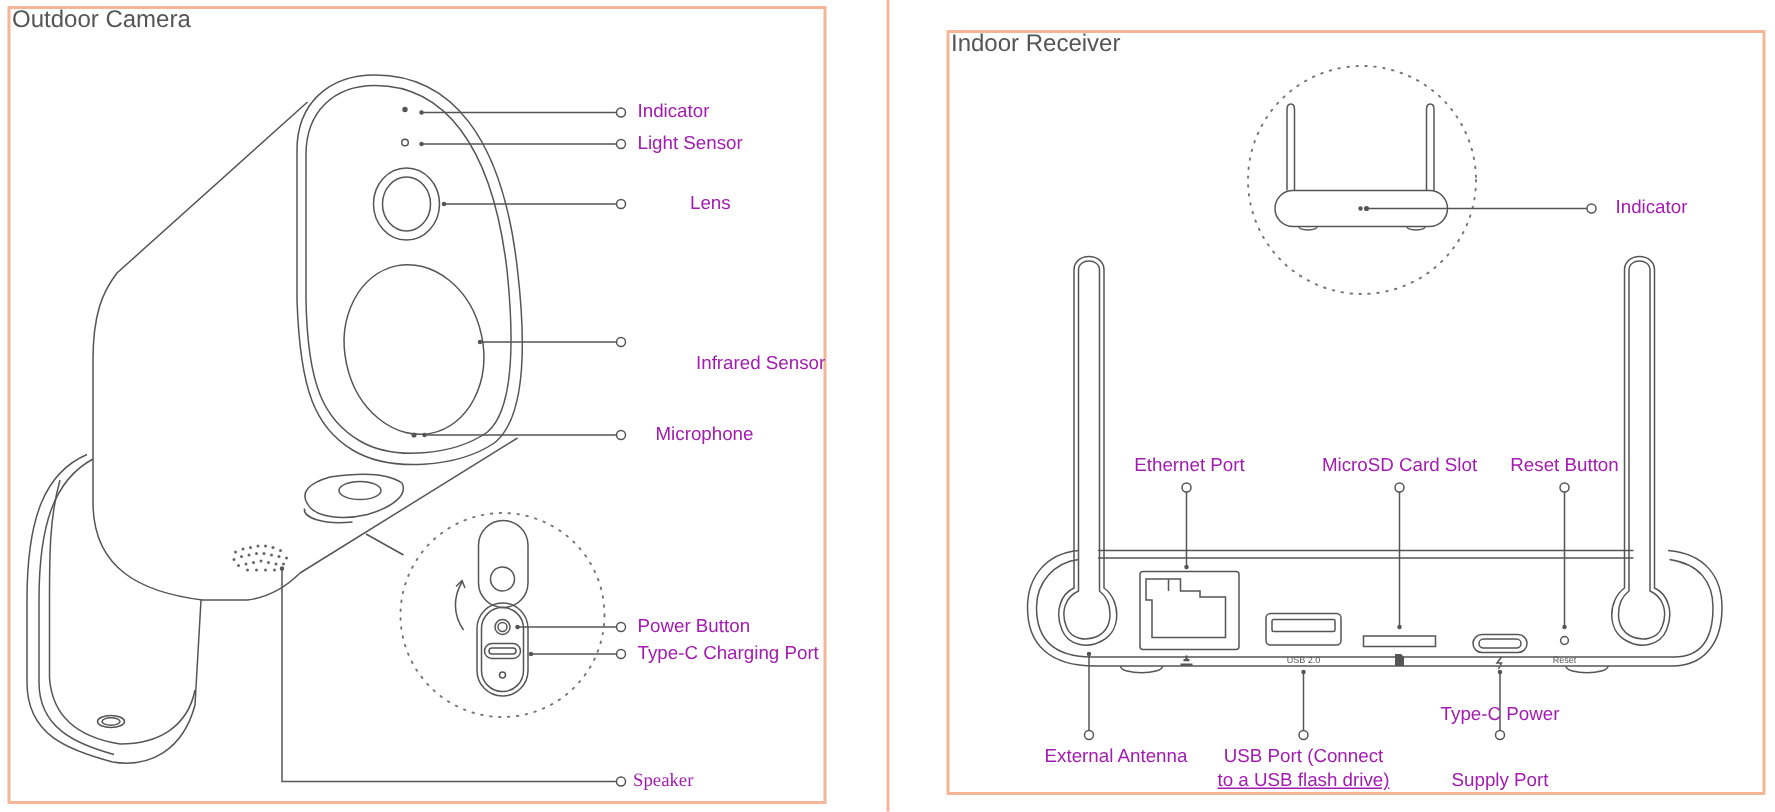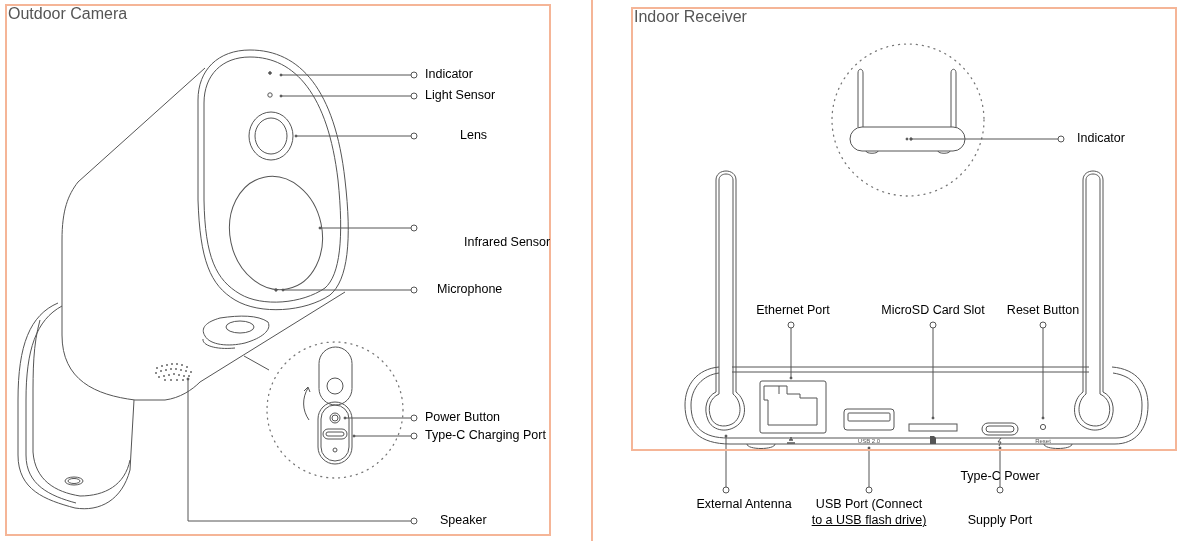--- a/index.html
+++ b/index.html
@@ -1,24 +1,24 @@
 <!DOCTYPE html>
 <html><head>
 <meta charset="utf-8">
 <style>
   html, body { margin: 0; padding: 0; background: #ffffff; }
   body { width: 1183px; height: 541px; position: relative; overflow: hidden;
          font-family: "Liberation Sans", sans-serif; color: #555; }
   .panel { position: absolute; border: 2px solid #f5b597; box-sizing: border-box; background: #fff; }
   #panel-camera { left: 5px; top: 4px; width: 546px; height: 532px; }
-  #panel-receiver { left: 631px; top: 7px; width: 546px; height: 444px; text-align: right; }
+  #panel-receiver { left: 631px; top: 20px; width: 546px; height: 510px; text-align: right; }
   .divider { position: absolute; left: 591px; top: 0; width: 2px; height: 541px; background: #f5b597; }
   .panel-title { position: absolute; left: 1px; top: 0px; font-size: 16px; color: #555; line-height: 15px; }
   svg.art { position: absolute; left: 0; top: 0; }
-  .lbl { position: absolute; font-size: 12.5px; color: #000000; white-space: nowrap; line-height: 15px; }
+  .lbl { position: absolute; font-size: 12.5px; color: #a21caf; white-space: nowrap; line-height: 15px; }
   .lbl.center { text-align: center; transform: translateX(-50%); }
   .tiny { position: absolute; font-size: 6px; color: #555; white-space: nowrap; transform: translateX(-50%); line-height: 7px; }
 </style>
 </head>
 <body>
 
 <div class="divider"></div>
 
 <div class="panel" id="panel-camera">
   <div class="panel-title">Outdoor Camera</div>
@@ -204,21 +204,21 @@
   </g>
 </svg>
 
 <div class="lbl" style="left:425px; top:67px;">Indicator</div>
 <div class="lbl" style="left:425px; top:88px;">Light Sensor</div>
 <div class="lbl" style="left:425px; top:128px;margin-left:35px;">Lens</div>
 <div class="lbl" style="left:425px; top:235px;margin-left:39px;">Infrared Sensor</div>
 <div class="lbl" style="left:425px; top:282px;margin-left:12px;">Microphone</div>
 <div class="lbl" style="left:425px; top:410px;">Power Button</div>
 <div class="lbl" style="left:425px; top:428px;">Type-C Charging Port</div>
-<div class="lbl" style="left:440px; top:513px;">Speaker</div>
+<div class="lbl" style="left:422px; top:513px;font-family:Liberation Serif, serif;">Speaker</div>
 
 <div class="panel" id="panel-receiver" style="background:transparent;">
   <div class="panel-title">Indoor Receiver</div>
 </div>
 
 <div class="lbl" style="left:1077px; top:131px;">Indicator</div>
 <div class="lbl center" style="left:793px; top:303px;">Ethernet Port</div>
 <div class="lbl center" style="left:933px; top:303px;">MicroSD Card Slot</div>
 <div class="lbl center" style="left:1043px; top:303px;">Reset Button</div>
 <div class="lbl center" style="left:744px; top:497px;">External Antenna</div>

